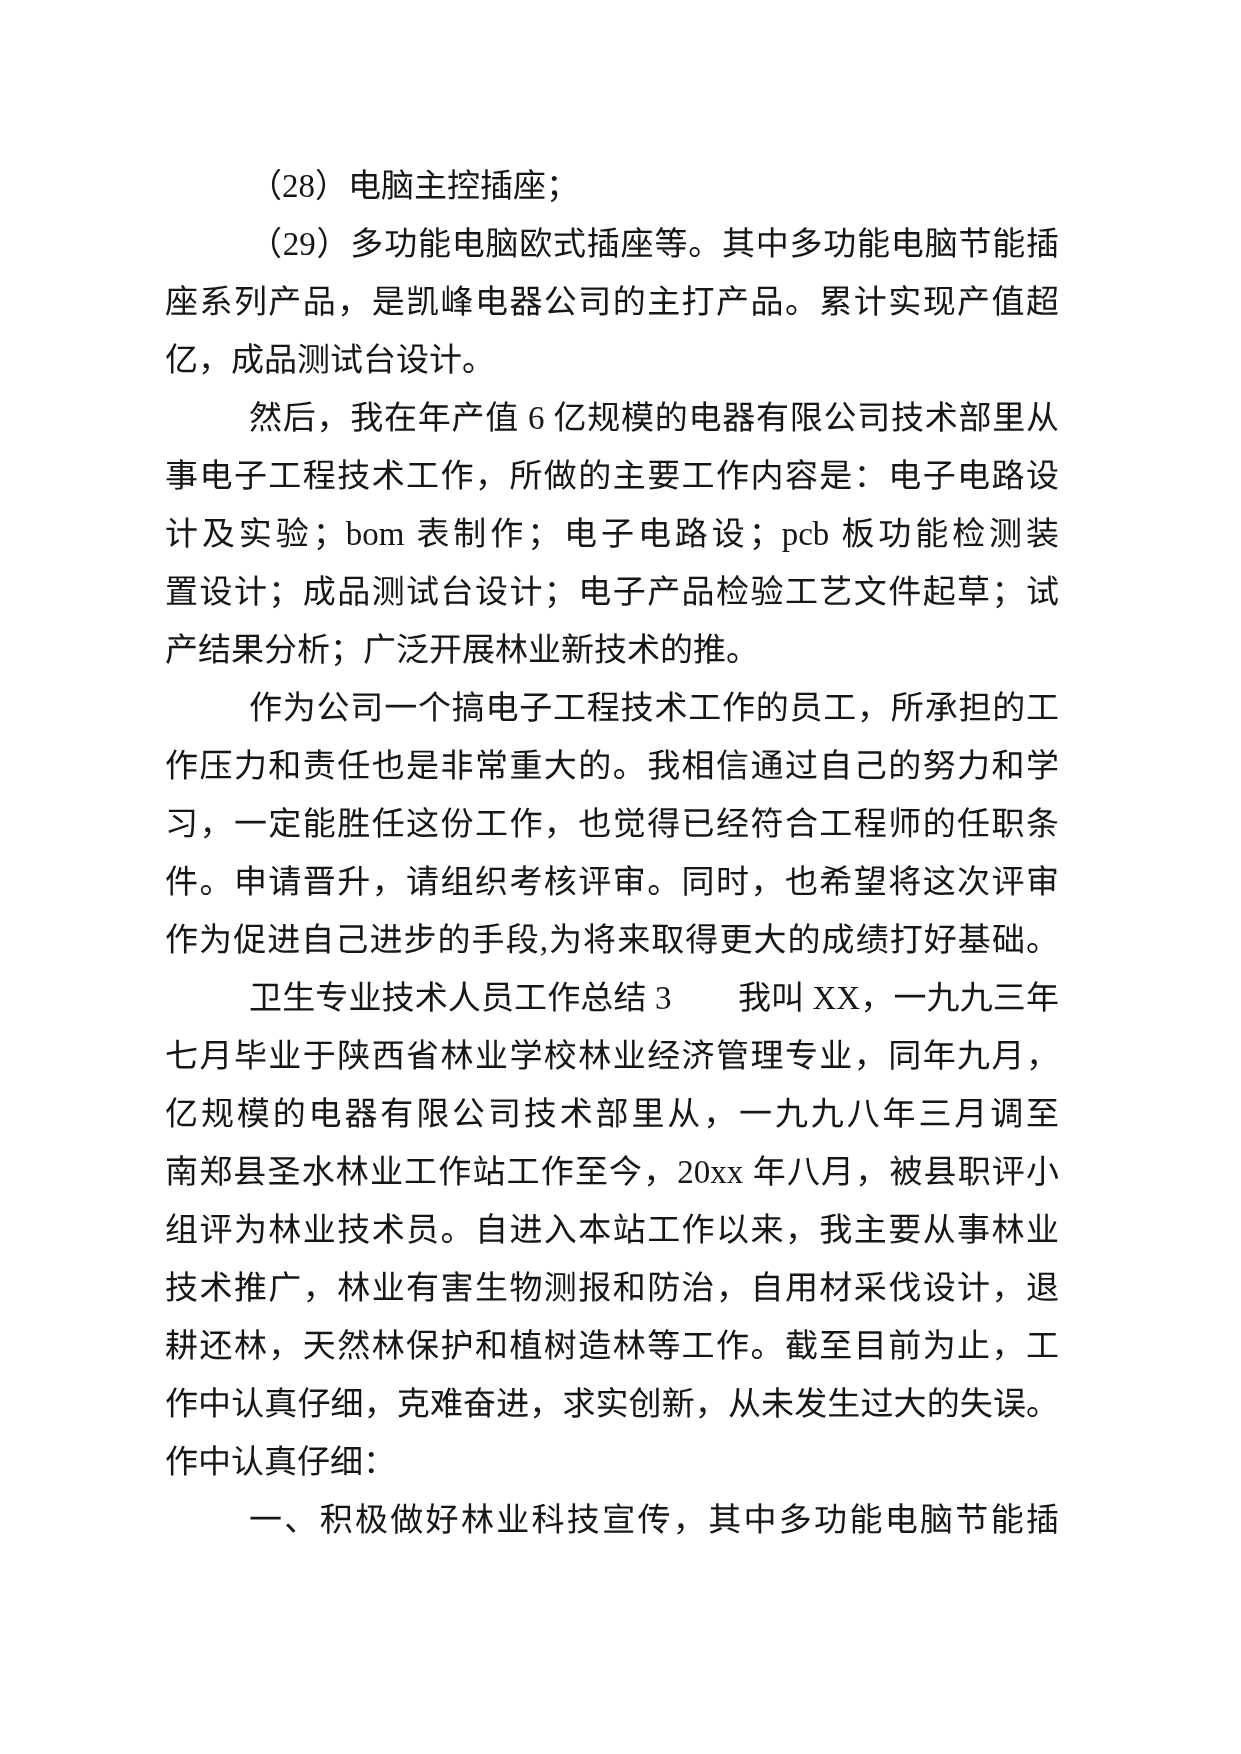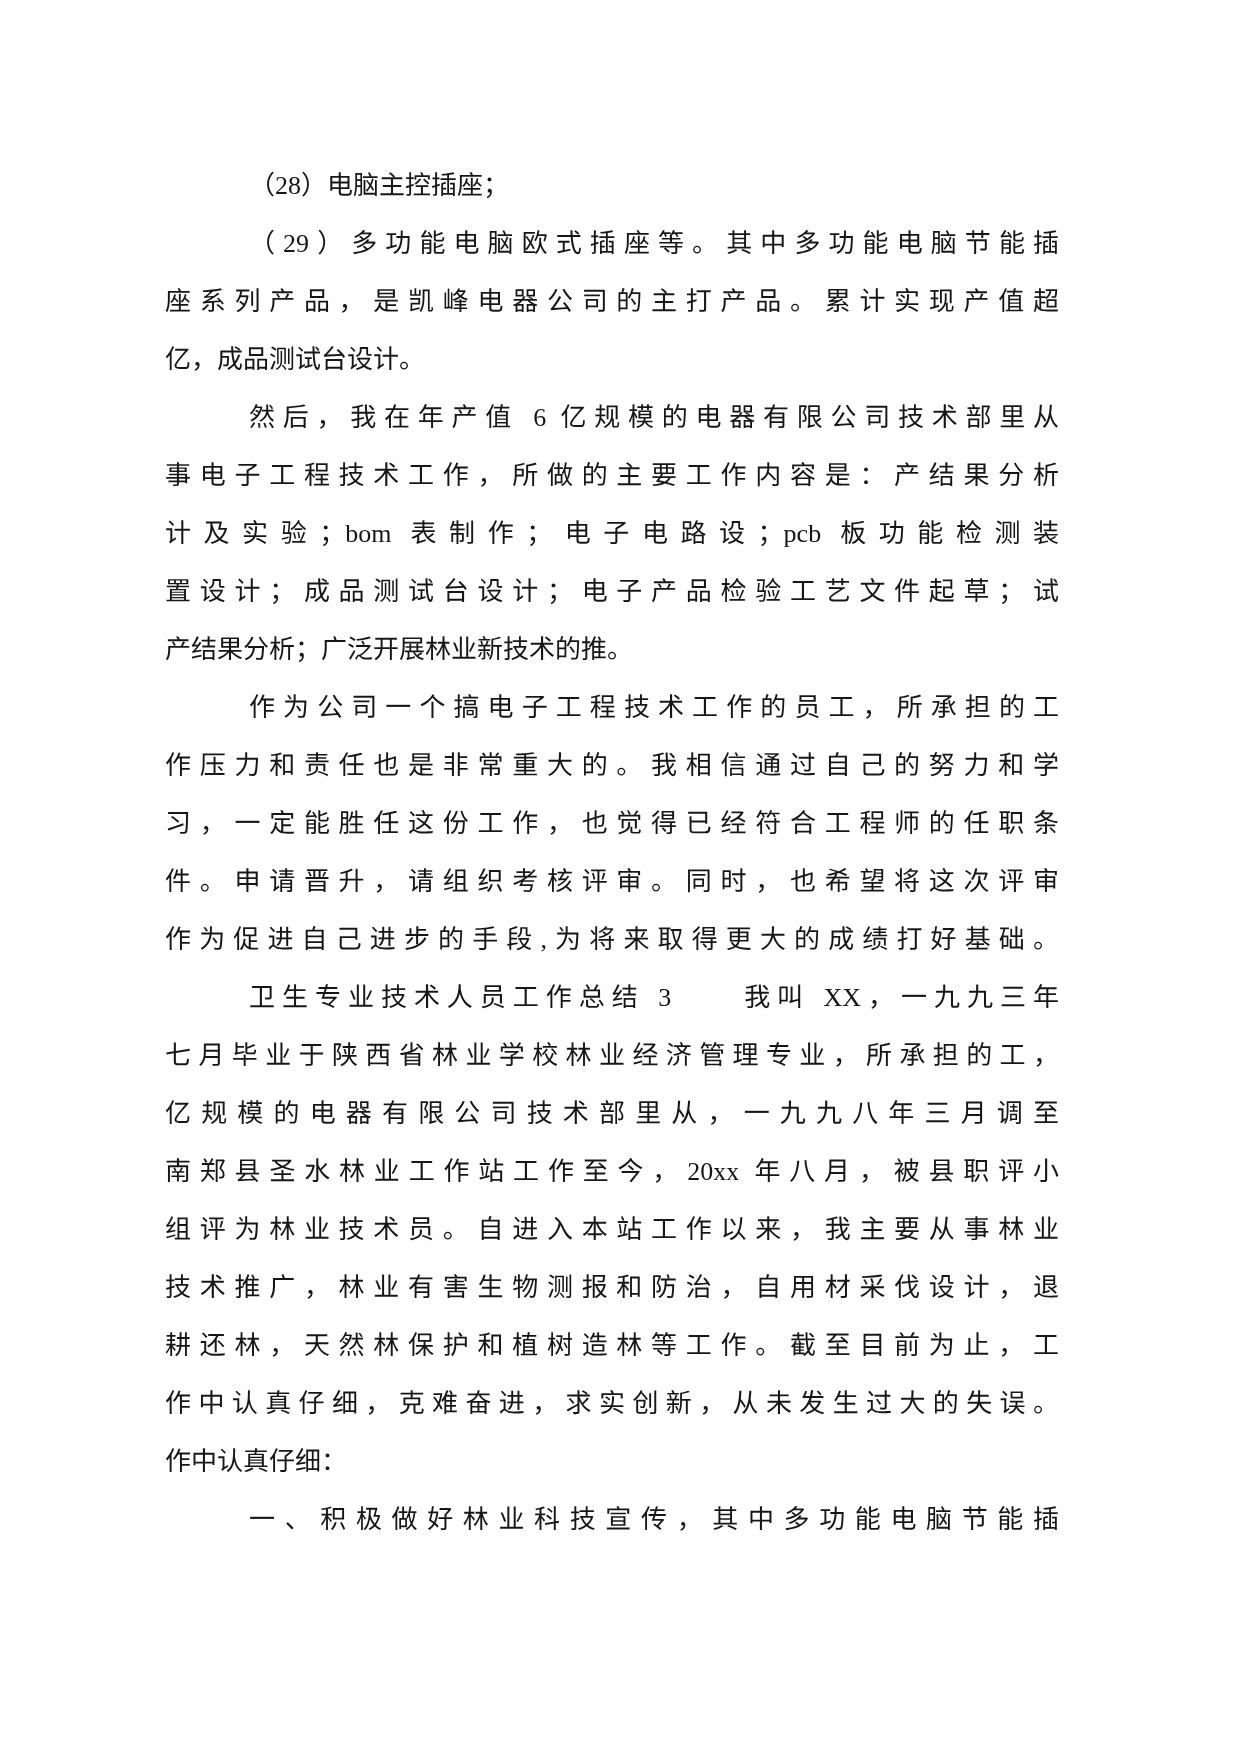--- a/index.html
+++ b/index.html
@@ -13,21 +13,21 @@
     height: 1754px;
     background: #ffffff;
     overflow: hidden;
     font-family: "Liberation Serif", "DejaVu Serif", serif;
   }
   .textblock {
     position: absolute;
     left: 165px;
     top: 157px;
     width: 894px;
-    font-size: 26px;
+    font-size: 33px;
     line-height: 58px;
     color: #161616;
     letter-spacing: 0;
     font-kerning: none;
   }
   .line {
     text-align: justify;
     text-align-last: justify;
     white-space: normal;
     height: 58px;
@@ -44,31 +44,31 @@
 </head>
 <body>
 
 <div class="page">
   <div class="textblock">
     <div class="line ind noj">（28）电脑主控插座；</div>
     <div class="line ind">（29）多功能电脑欧式插座等。其中多功能电脑节能插</div>
     <div class="line">座系列产品，是凯峰电器公司的主打产品。累计实现产值超</div>
     <div class="line noj">亿，成品测试台设计。</div>
     <div class="line ind">然后，我在年产值 6 亿规模的电器有限公司技术部里从</div>
-    <div class="line">事电子工程技术工作，所做的主要工作内容是：产结果分析</div>
+    <div class="line">事电子工程技术工作，所做的主要工作内容是：电子电路设</div>
     <div class="line">计及实验；bom 表制作；电子电路设；pcb 板功能检测装</div>
     <div class="line">置设计；成品测试台设计；电子产品检验工艺文件起草；试</div>
     <div class="line noj">产结果分析；广泛开展林业新技术的推。</div>
     <div class="line ind">作为公司一个搞电子工程技术工作的员工，所承担的工</div>
     <div class="line">作压力和责任也是非常重大的。我相信通过自己的努力和学</div>
     <div class="line">习，一定能胜任这份工作，也觉得已经符合工程师的任职条</div>
     <div class="line">件。申请晋升，请组织考核评审。同时，也希望将这次评审</div>
     <div class="line">作为促进自己进步的手段,为将来取得更大的成绩打好基础。</div>
     <div class="line ind">卫生专业技术人员工作总结 3　　我叫 XX，一九九三年</div>
-    <div class="line">七月毕业于陕西省林业学校林业经济管理专业，所承担的工，</div>
+    <div class="line">七月毕业于陕西省林业学校林业经济管理专业，同年九月，</div>
     <div class="line">亿规模的电器有限公司技术部里从，一九九八年三月调至</div>
     <div class="line">南郑县圣水林业工作站工作至今，20xx 年八月，被县职评小</div>
     <div class="line">组评为林业技术员。自进入本站工作以来，我主要从事林业</div>
     <div class="line">技术推广，林业有害生物测报和防治，自用材采伐设计，退</div>
     <div class="line">耕还林，天然林保护和植树造林等工作。截至目前为止，工</div>
     <div class="line">作中认真仔细，克难奋进，求实创新，从未发生过大的失误。</div>
     <div class="line noj">作中认真仔细：</div>
     <div class="line ind">一、积极做好林业科技宣传，其中多功能电脑节能插</div>
   </div>
 </div>

